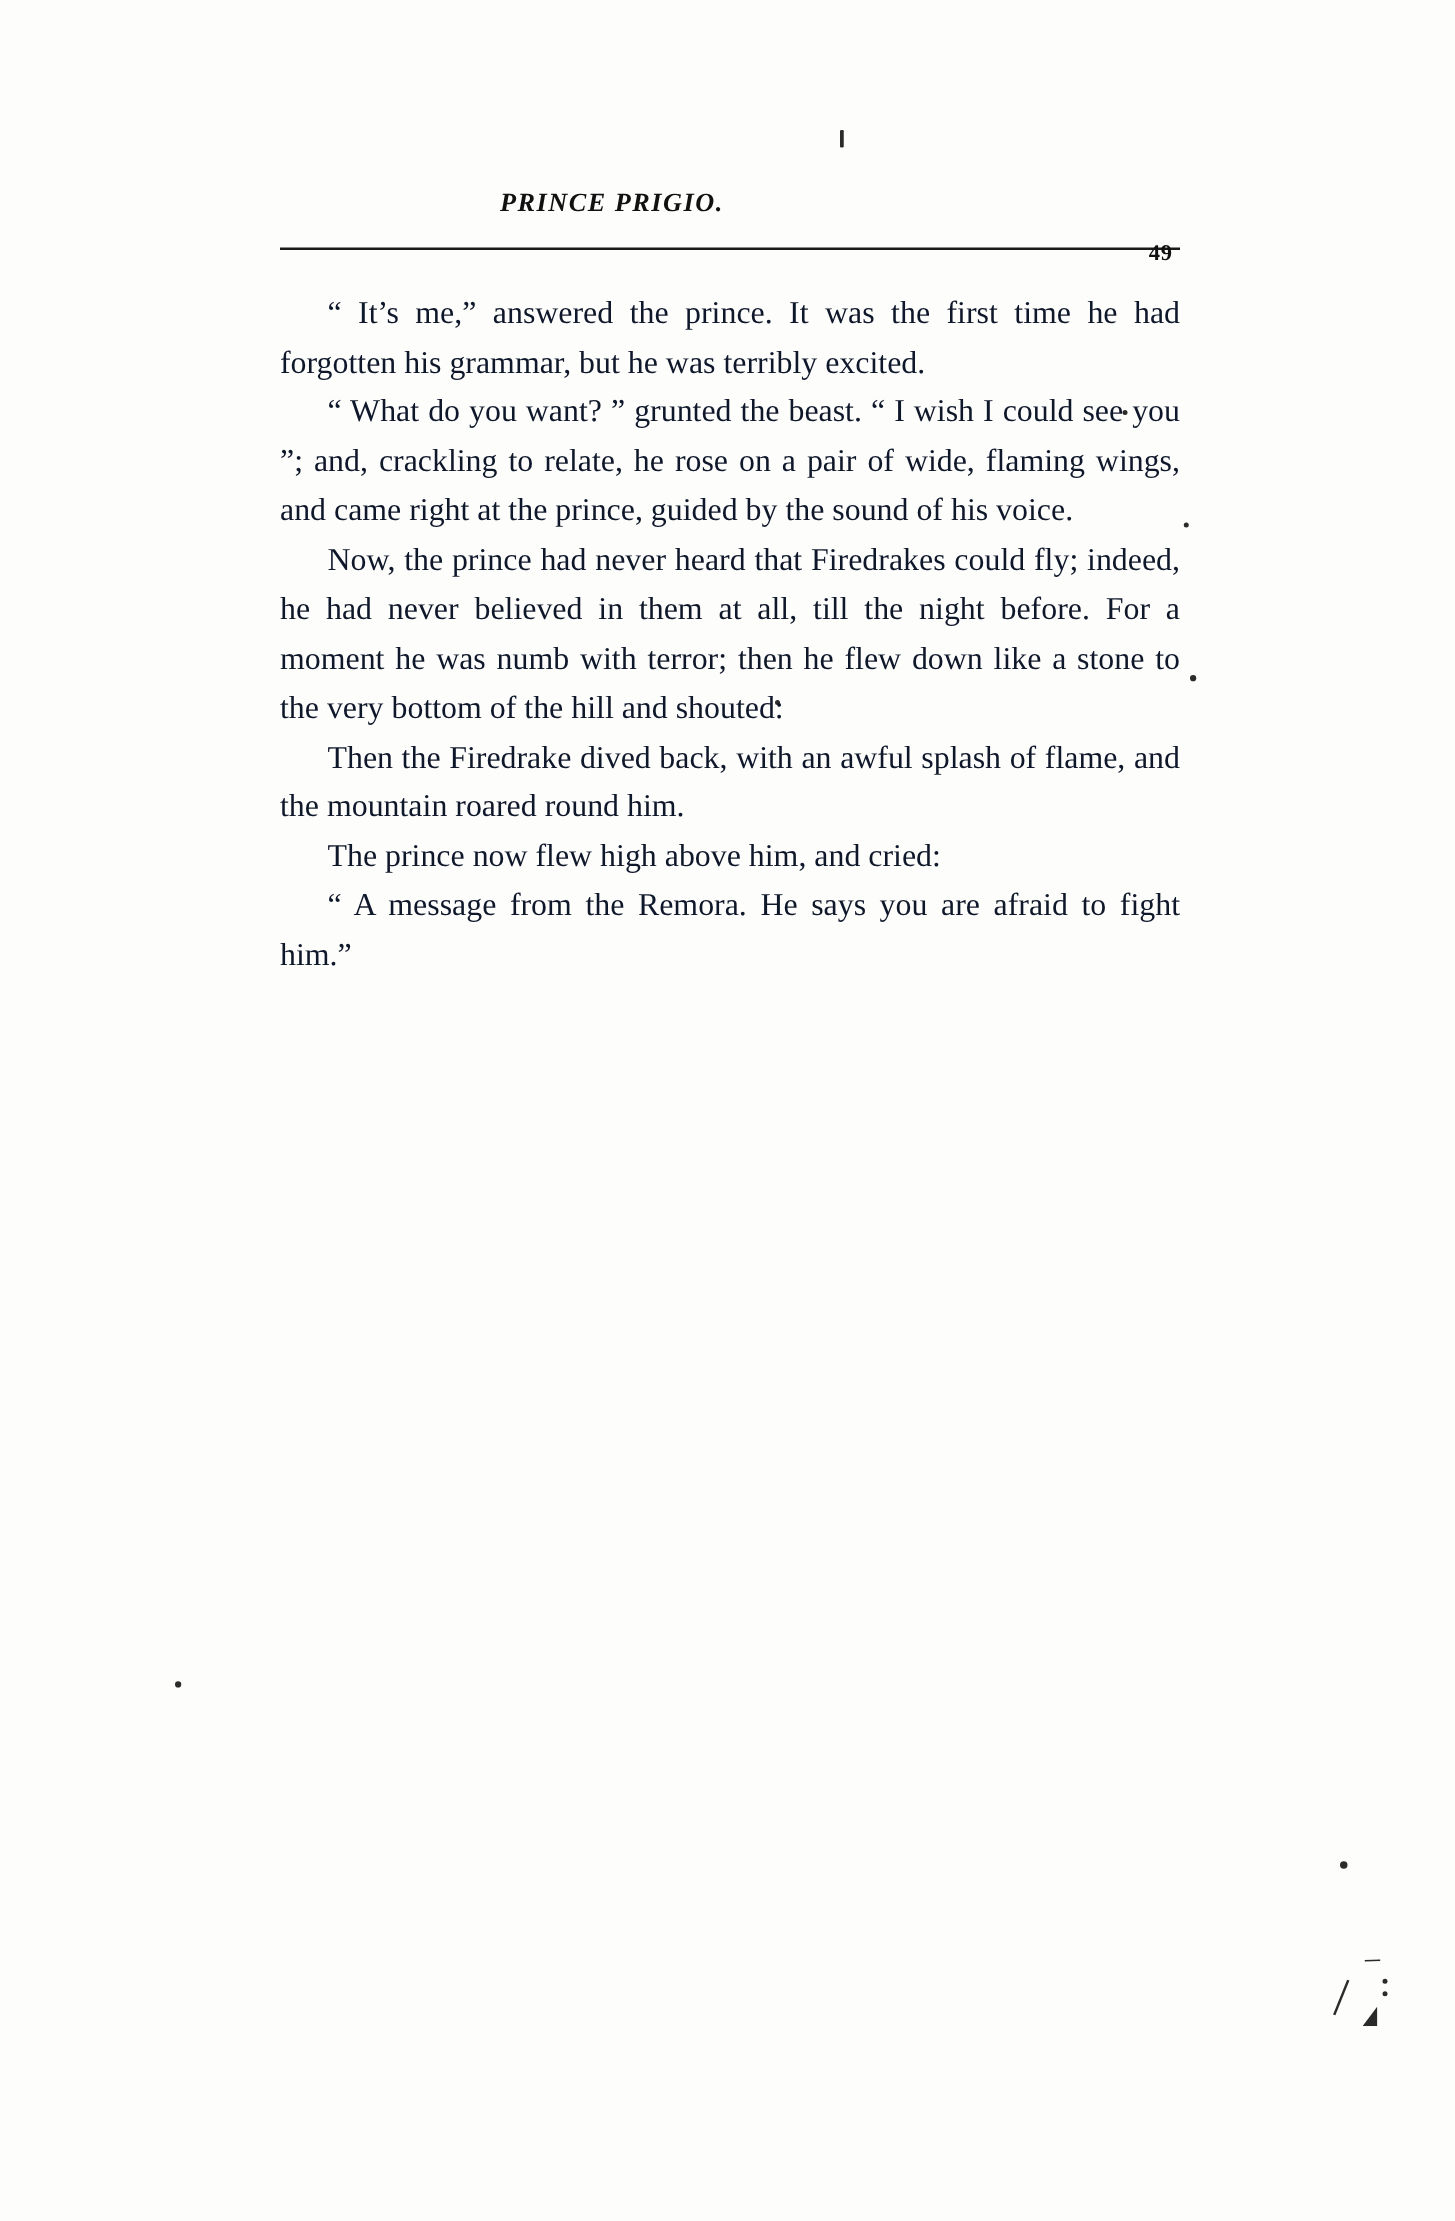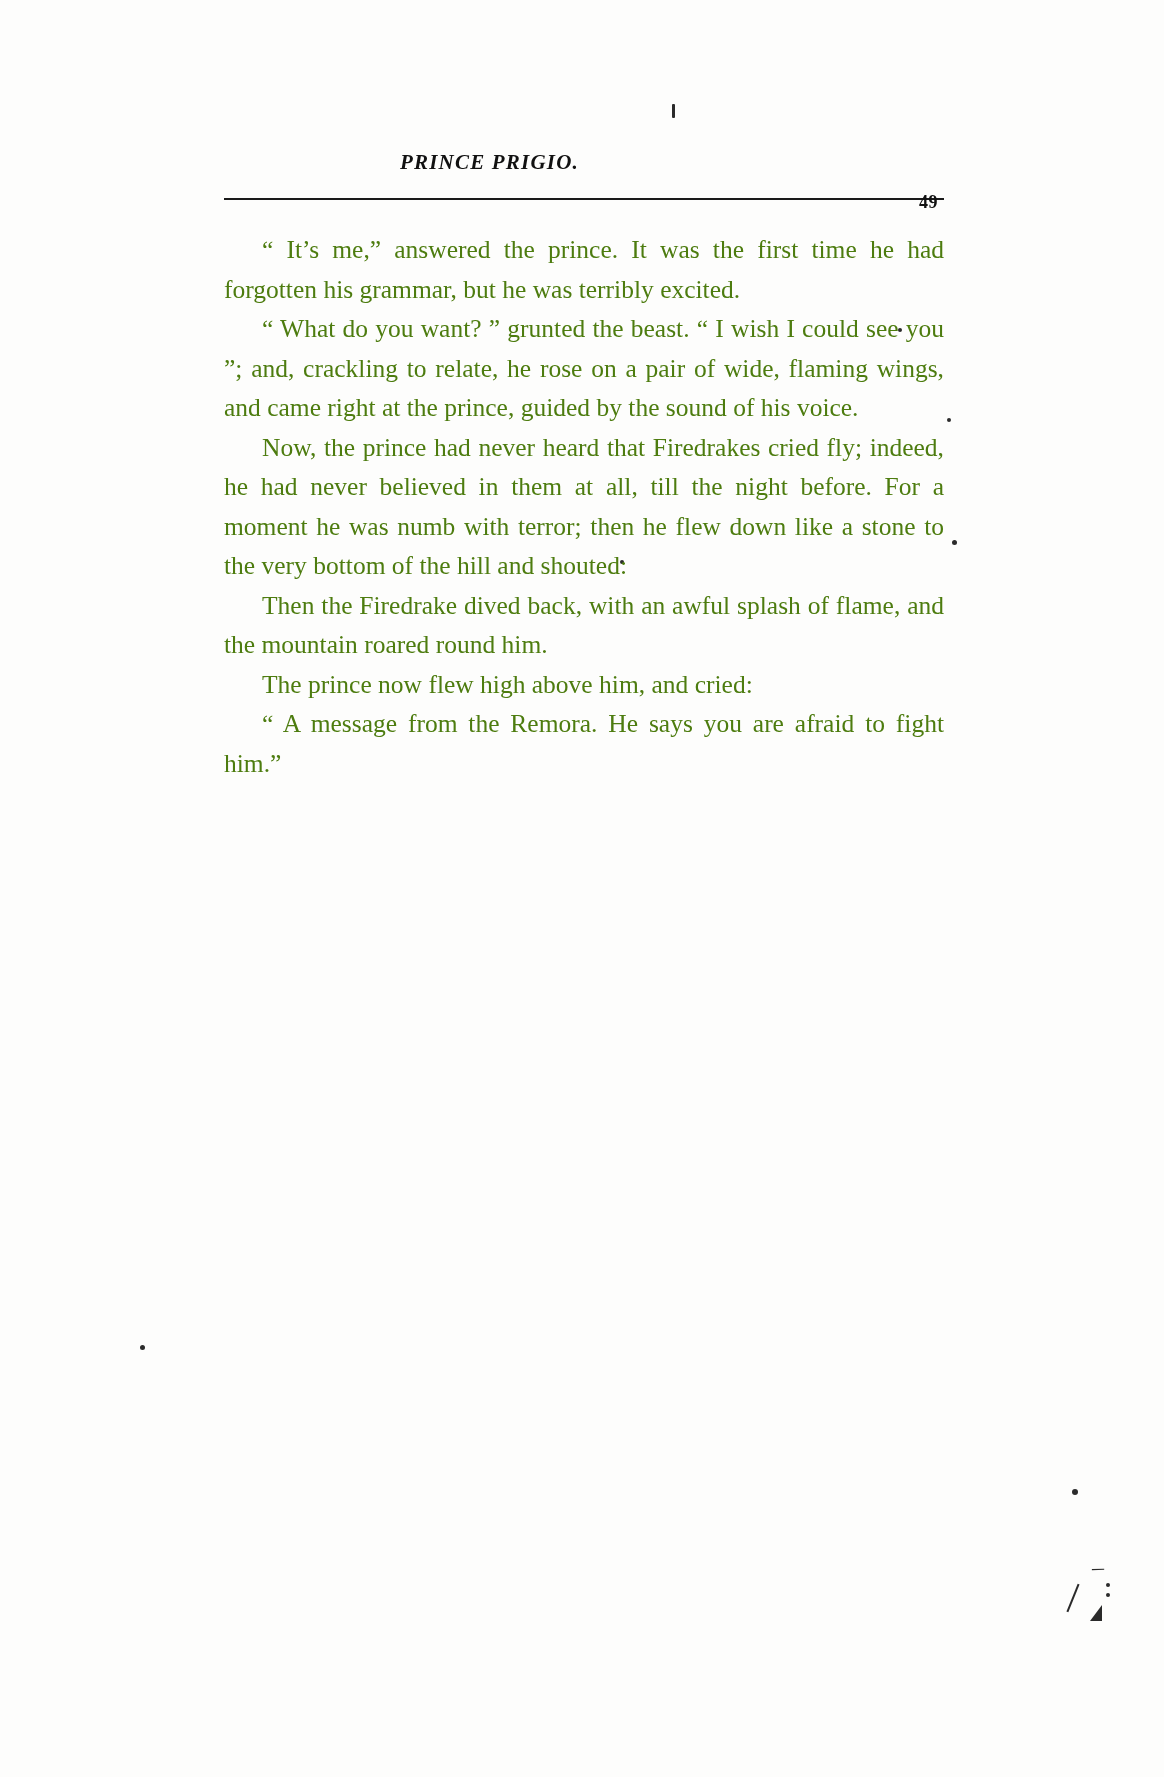--- a/index.html
+++ b/index.html
@@ -65,21 +65,21 @@
     margin: 4px 0 0 0;
     width: 720px;
   }
 
   .body-text {
     margin-top: 30px;
     font-size: 25.5px;
     line-height: 1.55;
     text-align: justify;
     text-justify: inter-word;
-    color: #4d7c0f;
+    color: #0f172a;
   }
 
   .body-text p {
     margin: 0;
     text-indent: 38px;
   }
 
   
   .speck {
     position: absolute;
@@ -144,21 +144,21 @@
     <div class="running-head">
       <span class="running-title">PRINCE PRIGIO.</span>
       <span class="page-number">49</span>
     </div>
 
     <hr class="rule">
 
     <div class="body-text">
       <p>“ It’s me,” answered the prince.  It was the first time he had forgotten his grammar, but he was terribly excited.</p>
       <p>“ What do you want? ” grunted the beast. “ I wish I could see you ”; and, crackling to relate, he rose on a pair of wide, flaming wings, and came right at the prince, guided by the sound of his voice.</p>
-      <p>Now, the prince had never heard that Firedrakes cried fly; indeed, he had never believed in them at all, till the night before.  For a moment he was numb with terror; then he flew down like a stone to the very bottom of the hill and shouted:</p>
+      <p>Now, the prince had never heard that Firedrakes could fly; indeed, he had never believed in them at all, till the night before.  For a moment he was numb with terror; then he flew down like a stone to the very bottom of the hill and shouted:</p>
       <p>Then the Firedrake dived back, with an awful splash of flame, and the mountain roared round him.</p>
       <p>The prince now flew high above him, and cried:</p>
       <p>“ A message from the Remora.  He says you are afraid to fight him.”</p>
     </div>
 
   </div>
 
   <span class="corner-mark">–</span>
   <span class="speck" style="right:54px; bottom:190px; width:4px; height:4px;"></span>
   <span class="speck" style="right:54px; bottom:180px; width:4px; height:4px;"></span>

